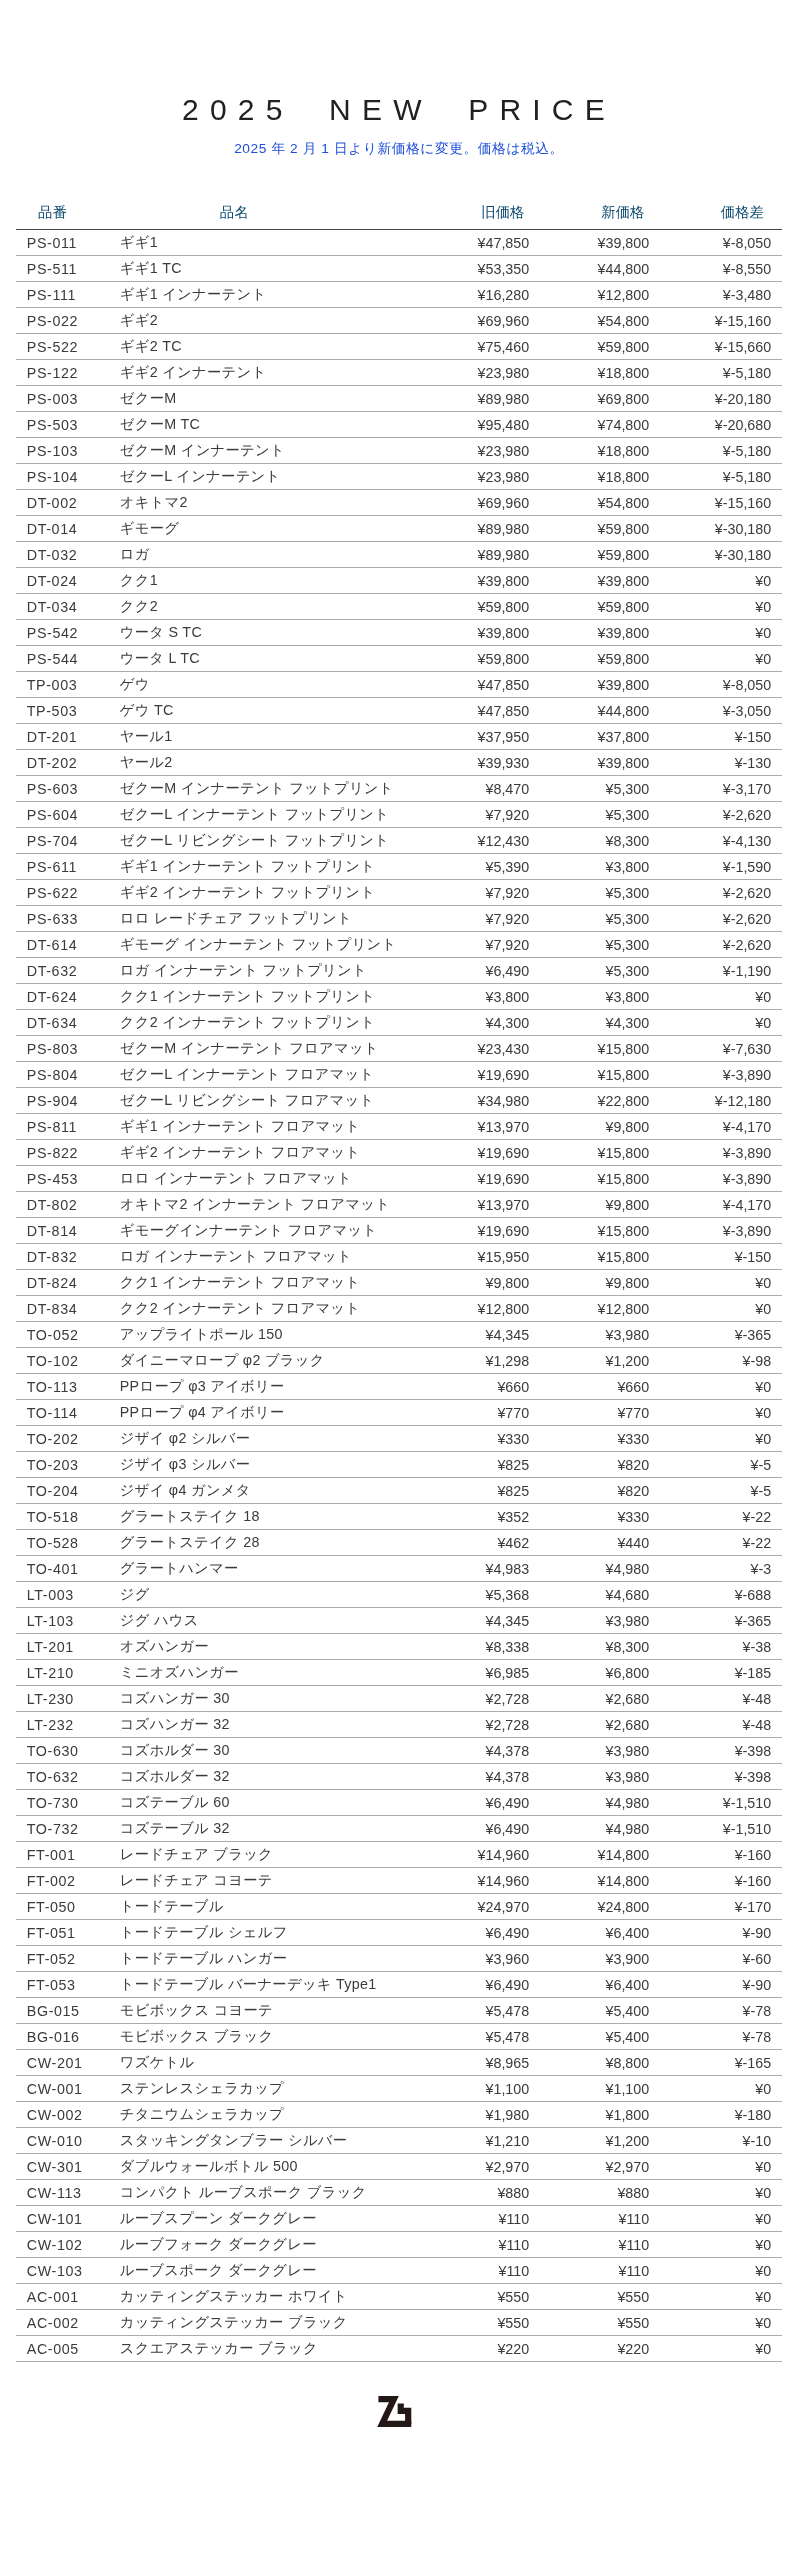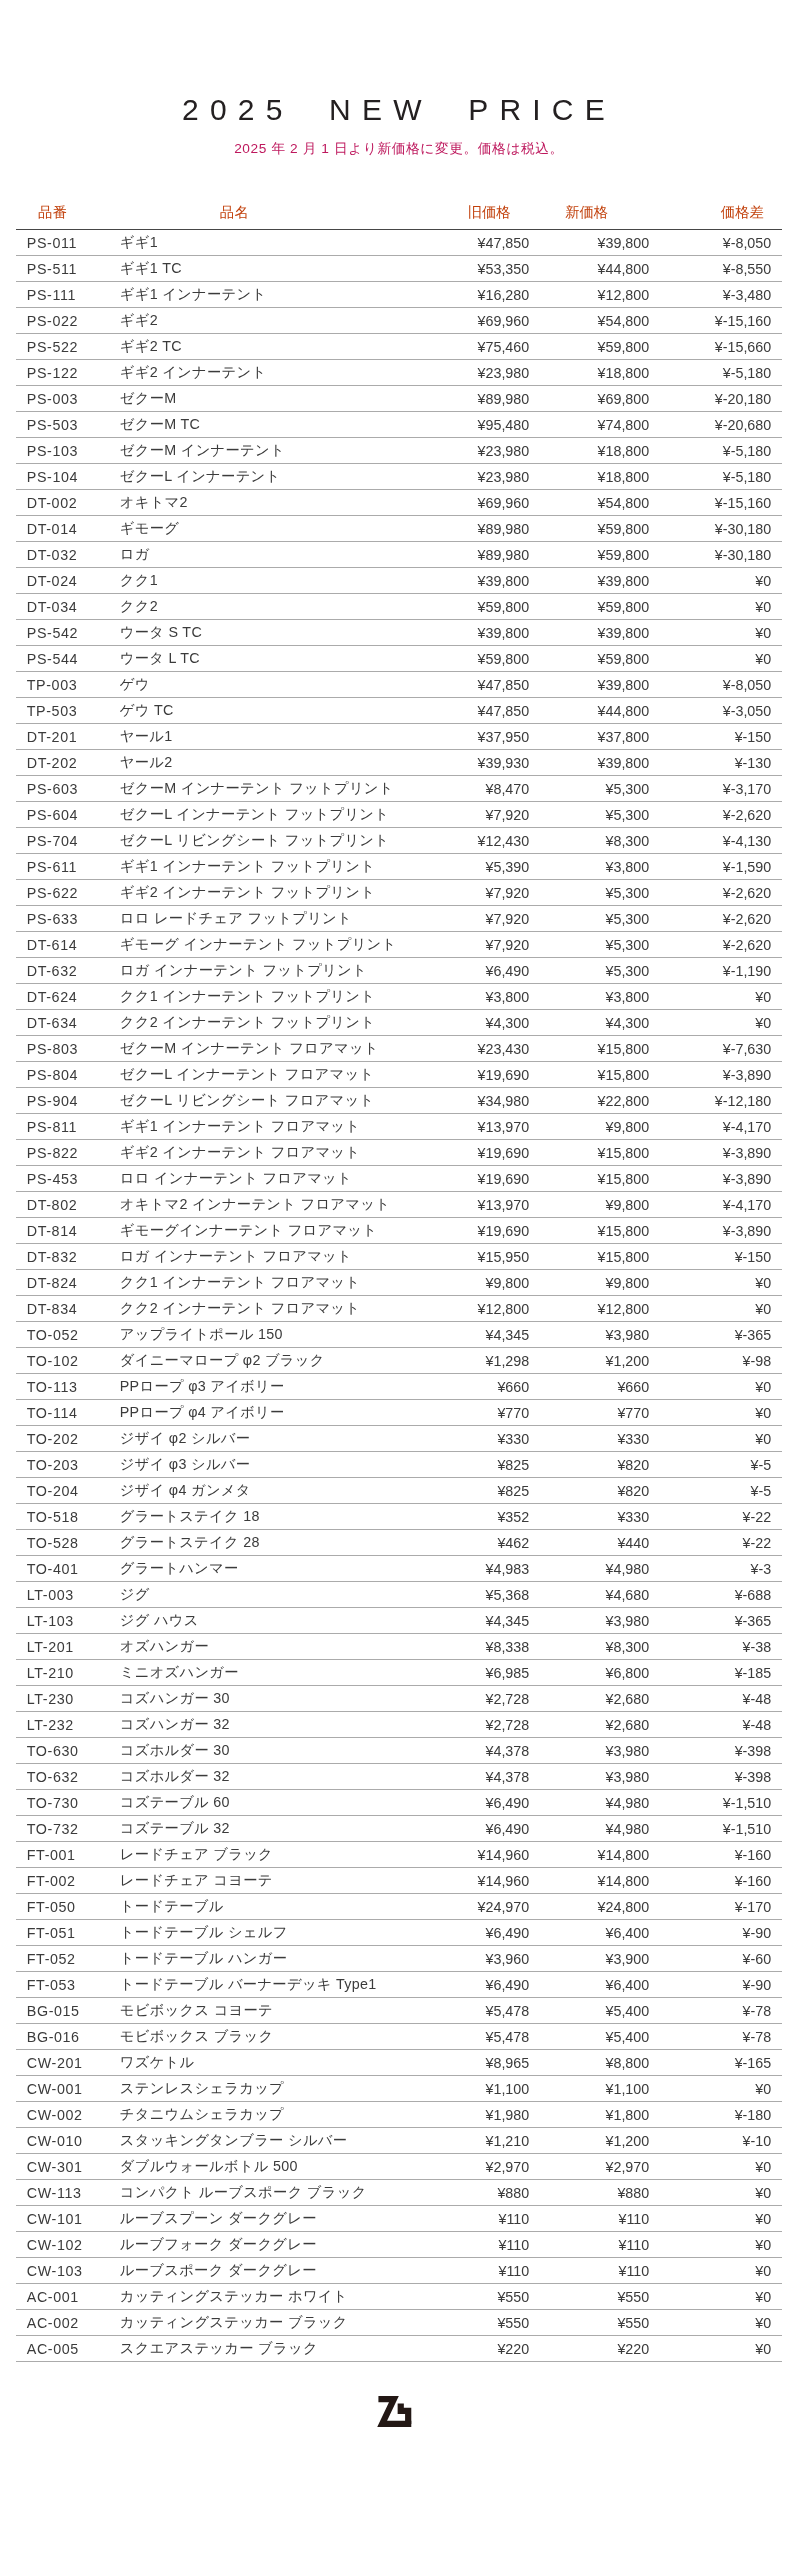--- a/index.html
+++ b/index.html
@@ -32,45 +32,45 @@
     letter-spacing:11.2px;
     word-spacing:16px;
     color:var(--title);
     white-space:nowrap;
   }
   .subtitle{
     margin:15px 0 0 0;
     text-align:center;
     font-size:13.7px;
     letter-spacing:0.6px;
-    color:#be185d;
+    color:#1d4ed8;
   }
 
   .table{margin:37px 15.6px 0 15.6px;}
   .row{
     display:flex;
     align-items:center;
     height:26px;
     padding:0 11.2px;
     border-bottom:0.6px solid var(--rule-light);
     font-size:14.3px;
   }
   .thead{
     height:35px;
     border-bottom:1.2px solid var(--rule-dark);
-    color:#c2410c;
+    color:#0c4a6e;
   }
   .c-code{width:93px;letter-spacing:0.6px;}
   .c-name{flex:1;letter-spacing:0.3px;white-space:nowrap;overflow:hidden;}
   .c-old{width:75px;text-align:right;}
   .c-new{width:120px;text-align:right;}
   .c-diff{width:122px;text-align:right;}
   .thead .c-code{padding-left:11.2px;}
   .thead .c-name{padding-left:100px;}
-  .thead .c-old,.thead .c-new{padding-right:5px;text-align:center;}
+  .thead .c-old,.thead .c-new{padding-right:5px;}
   .thead .c-diff{padding-right:7.5px;}
 
   .footer{
     margin-top:34px;
     display:flex;
     justify-content:center;
   }
   .logo{display:block;}
 </style>
 </head>

